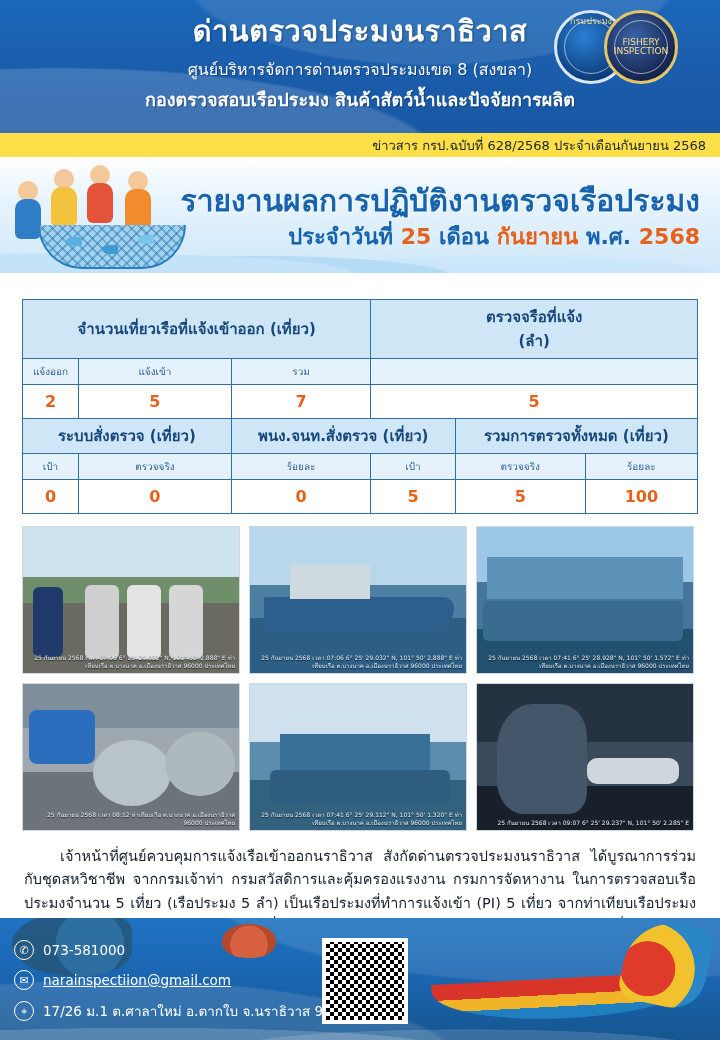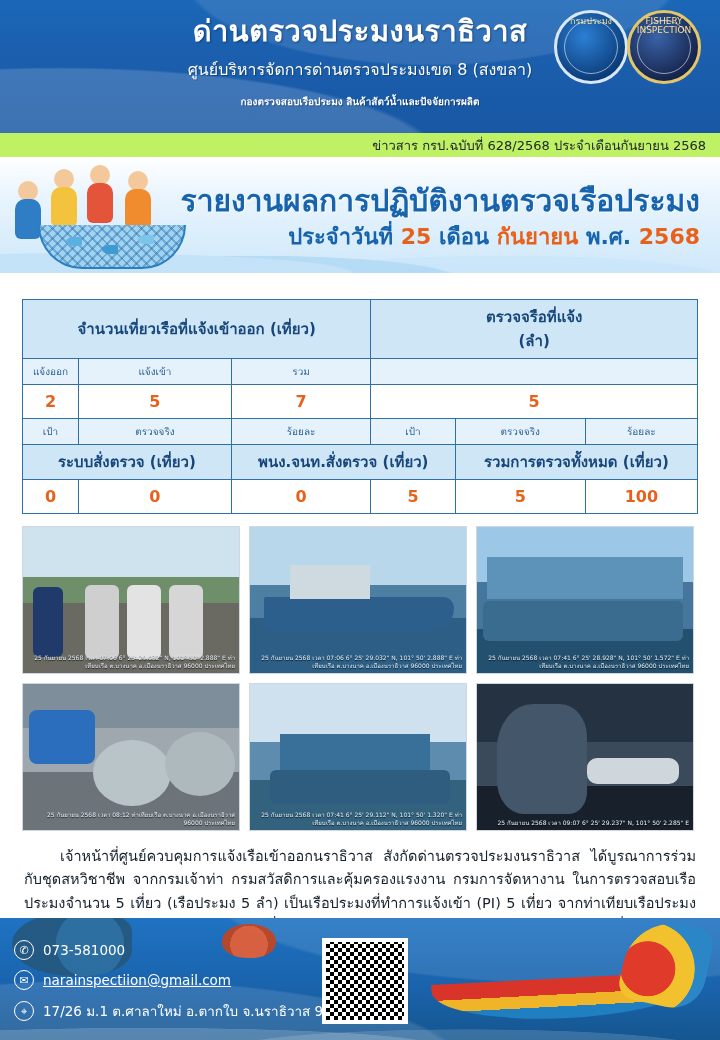--- a/index.html
+++ b/index.html
@@ -24,44 +24,44 @@
     background:
       radial-gradient(ellipse at 8% 120%, rgba(255,255,255,.16) 0 40%, transparent 41%),
       radial-gradient(ellipse at 60% -20%, rgba(255,255,255,.10) 0 40%, transparent 41%);
   }
   .header-text{ text-align:center; padding-top:8px; position:relative; z-index:2;}
   .header-title{
     color:#ffffff; font-size:29px; font-weight:bold; letter-spacing:.5px;
     text-shadow: 1px 1px 2px rgba(0,0,0,.35);
   }
   .header-sub1{ color:#ffffff; font-size:16px; margin-top:3px; text-shadow: 1px 1px 1px rgba(0,0,0,.3); }
-  .header-sub2{ color:#ffffff; font-size:10px; font-weight:bold; margin-top:12px; text-shadow: 1px 1px 1px rgba(0,0,0,.3); }
+  .header-sub2{ color:#ffffff; font-size:18px; font-weight:bold; margin-top:3px; text-shadow: 1px 1px 1px rgba(0,0,0,.3); }
 
   .logo { position:absolute; top:10px; border-radius:50%; }
   .logo-left{
     right:92px; width:74px; height:74px;
     background: radial-gradient(circle at 40% 35%, #2b7fd4 0%, #0d3f7d 70%, #07294f 100%);
     border:3px solid #d8e8f8;
     display:flex;align-items:flex-start;justify-content:center;
   }
   .logo-right{
-    right:19px; width:74px; height:74px;
+    right:42px; width:74px; height:74px;
     background: radial-gradient(circle at 40% 35%, #3a63a8 0%, #16264f 70%, #0b1730 100%);
     border:3px solid #e4c66a;
-    display:flex;justify-content:center;
+    display:flex;align-items:center;justify-content:center;
   }
   .logo-inner{ color:#ffdf8a; font-size:9px; text-align:center; line-height:1.05; padding:4px;}
   .logo-ring{
     position:absolute;left:50%;top:50%;transform:translate(-50%,-50%);
     width:54px;height:54px;border-radius:50%;border:1px solid rgba(255,255,255,.55);
   }
 
   
   .newsline{
-    height:24px; background:#bef264; color:#24272b; font-size:13px;
+    height:24px; background:#fde047; color:#24272b; font-size:13px;
     display:flex; align-items:center; justify-content:flex-end; padding-right:14px;
   }
 
   
   .titleband{
     height:116px; position:relative; overflow:hidden;
     background: linear-gradient(180deg,#ffffff 0%, #e8f4fd 35%, #cfe8fa 100%);
   }
   .wave{
     position:absolute;left:0;bottom:0;width:100%;height:46px;
@@ -276,31 +276,31 @@
         <td class="sub">รวม</td>
         <td class="sub" colspan="3">&nbsp;</td>
       </tr>
       <tr>
         <td class="val">2</td>
         <td class="val">5</td>
         <td class="val">7</td>
         <td class="val" colspan="3">5</td>
       </tr>
       <tr>
+        <td class="hdr" colspan="2">ระบบสั่งตรวจ (เที่ยว)</td>
+        <td class="hdr" colspan="2">พนง.จนท.สั่งตรวจ (เที่ยว)</td>
+        <td class="hdr" colspan="2">รวมการตรวจทั้งหมด (เที่ยว)</td>
+      </tr>
+      <tr>
         <td class="sub" style="width:8.3%">เป้า</td>
         <td class="sub">ตรวจจริง</td>
         <td class="sub">ร้อยละ</td>
         <td class="sub">เป้า</td>
         <td class="sub">ตรวจจริง</td>
         <td class="sub">ร้อยละ</td>
-      </tr>
-      <tr>
-        <td class="hdr" colspan="2">ระบบสั่งตรวจ (เที่ยว)</td>
-        <td class="hdr" colspan="2">พนง.จนท.สั่งตรวจ (เที่ยว)</td>
-        <td class="hdr" colspan="2">รวมการตรวจทั้งหมด (เที่ยว)</td>
       </tr>
       <tr>
         <td class="val">0</td>
         <td class="val">0</td>
         <td class="val">0</td>
         <td class="val">5</td>
         <td class="val">5</td>
         <td class="val">100</td>
       </tr>
     </tbody>

